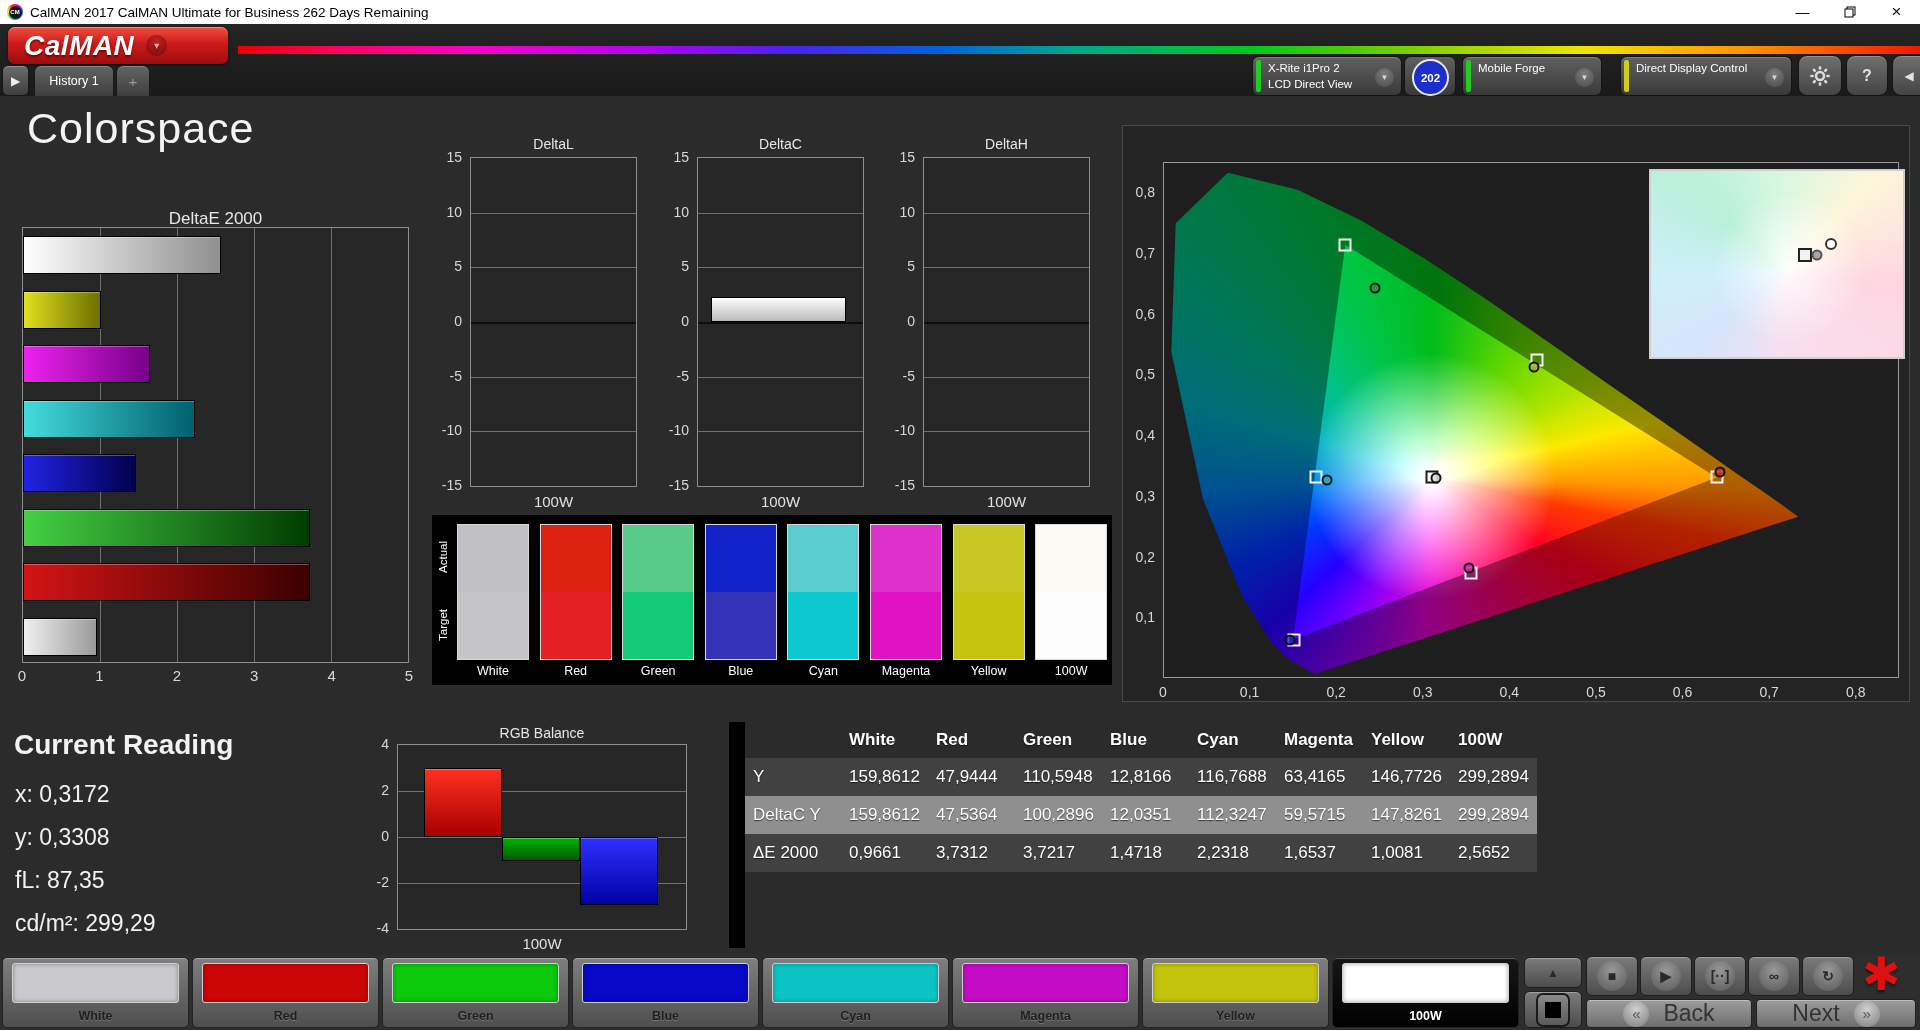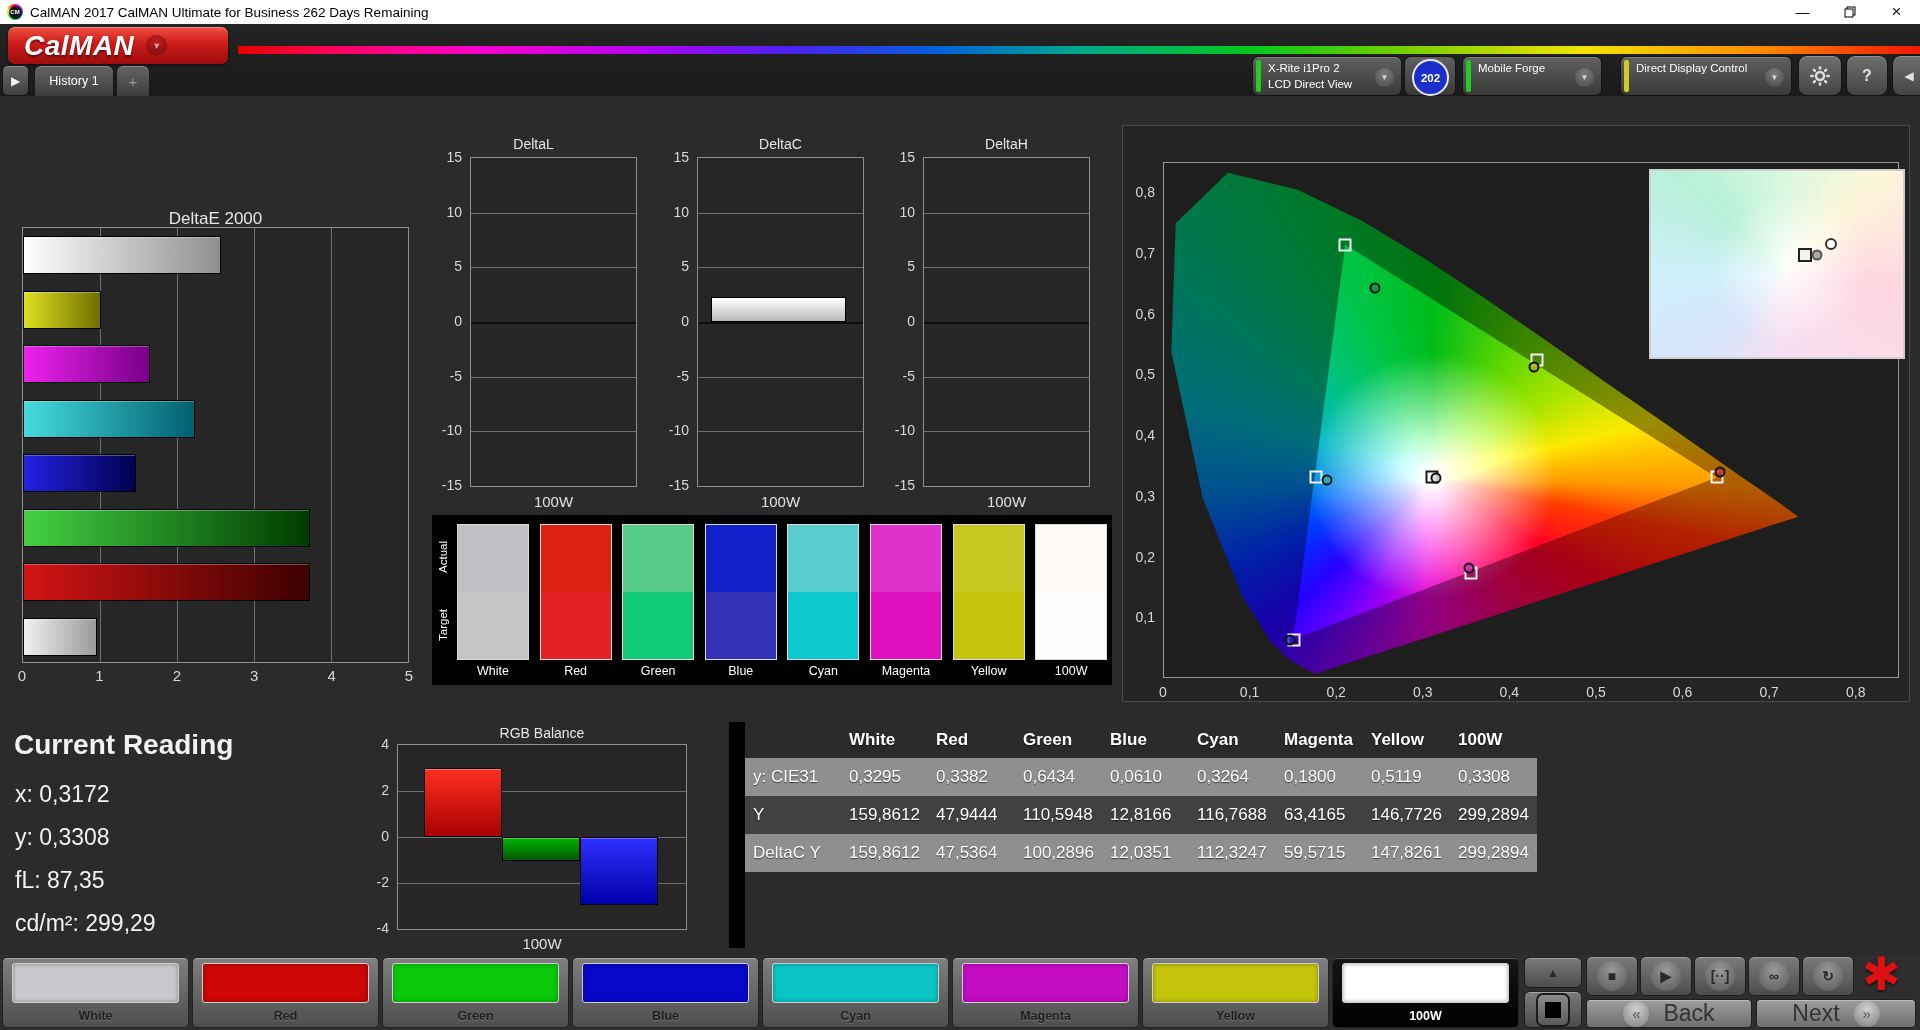--- a/index.html
+++ b/index.html
@@ -187,20 +187,21 @@
   </button>
   <button class="sq-btn" style="left:1846px;width:42px;font-size:16px;font-weight:700">
       <span>?</span>
     </button>
   <button class="sq-btn" style="left:1892px;width:34px;font-size:12px;border-radius:9px 0 0 9px">
       <span>◀</span>
     </button>
 </div>
 
 <div class="main">
+  <div class="page-title">Colorspace</div>
 
   <div class="chart-title" style="left:22px;top:113px;width:387px">DeltaE 2000</div>
   <div class="plot" style="left:22px;top:131px;width:387px;height:436px">
       <div class="vline" style="left: 20%;"></div>
       <div class="vline" style="left: 40%;"></div>
       <div class="vline" style="left: 60%;"></div>
       <div class="vline" style="left: 80%;"></div>
       <div class="de-bar" style="top: 8px; width: 51.304%; background: linear-gradient(90deg, rgb(255, 255, 255), rgb(143, 143, 143));"></div>
       <div class="de-bar" style="top: 62.5px; width: 20.162%; background: linear-gradient(90deg, rgb(224, 224, 32), rgb(111, 111, 0));"></div>
       <div class="de-bar" style="top: 117px; width: 33.074%; background: linear-gradient(90deg, rgb(238, 34, 238), rgb(119, 0, 136));"></div>
@@ -212,21 +213,21 @@
     </div>
   <div class="axis-row" style="left:22px;top:571px;width:387px">
       <span style="left: 0%;">0</span>
       <span style="left: 20%;">1</span>
       <span style="left: 40%;">2</span>
       <span style="left: 60%;">3</span>
       <span style="left: 80%;">4</span>
       <span style="left: 100%;">5</span>
     </div>
 
-  <div class="chart-title small-title" style="left:450px;top:40px;width:167px">DeltaL</div>
+  <div class="chart-title small-title" style="left:470px;top:40px;width:167px">DeltaL</div>
   <div class="chart-title small-title" style="left:697px;top:40px;width:167px">DeltaC</div>
   <div class="chart-title small-title" style="left:923px;top:40px;width:167px">DeltaH</div>
   <div class="tick-col" style="left:432px;top:61px;height:330px">
       <span style="top: -8px;">15</span>
       <span style="top: 46.6667px;">10</span>
       <span style="top: 101.333px;">5</span>
       <span style="top: 156px;">0</span>
       <span style="top: 210.667px;">-5</span>
       <span style="top: 265.333px;">-10</span>
       <span style="top: 320px;">-15</span>
@@ -383,31 +384,20 @@
         <div></div>
         <div>White</div>
         <div>Red</div>
         <div>Green</div>
         <div>Blue</div>
         <div>Cyan</div>
         <div>Magenta</div>
         <div>Yellow</div>
         <div>100W</div>
       </div>
-      <div class="tr light">
-        <div>y: CIE31</div>
-        <div>0,3295</div>
-        <div>0,3382</div>
-        <div>0,6434</div>
-        <div>0,0610</div>
-        <div>0,3264</div>
-        <div>0,1800</div>
-        <div>0,5119</div>
-        <div>0,3308</div>
-      </div>
       <div class="tr dark">
         <div>Y</div>
         <div>159,8612</div>
         <div>47,9444</div>
         <div>110,5948</div>
         <div>12,8166</div>
         <div>116,7688</div>
         <div>63,4165</div>
         <div>146,7726</div>
         <div>299,2894</div>
@@ -416,20 +406,31 @@
         <div>DeltaC Y</div>
         <div>159,8612</div>
         <div>47,5364</div>
         <div>100,2896</div>
         <div>12,0351</div>
         <div>112,3247</div>
         <div>59,5715</div>
         <div>147,8261</div>
         <div>299,2894</div>
       </div>
+      <div class="tr dark">
+        <div>ΔE 2000</div>
+        <div>0,9661</div>
+        <div>3,7312</div>
+        <div>3,7217</div>
+        <div>1,4718</div>
+        <div>2,2318</div>
+        <div>1,6537</div>
+        <div>1,0081</div>
+        <div>2,5652</div>
+      </div>
     </div>
 </div>
 
 <div class="bottom">
   <div id="pattern-bar">
       <div class="pat-btn" style="left: 2px;">
         <div class="pat-patch" style="background: rgb(201, 201, 205);"></div>
         <div class="pat-label">White</div>
       </div>
       <div class="pat-btn" style="left: 192px;">

